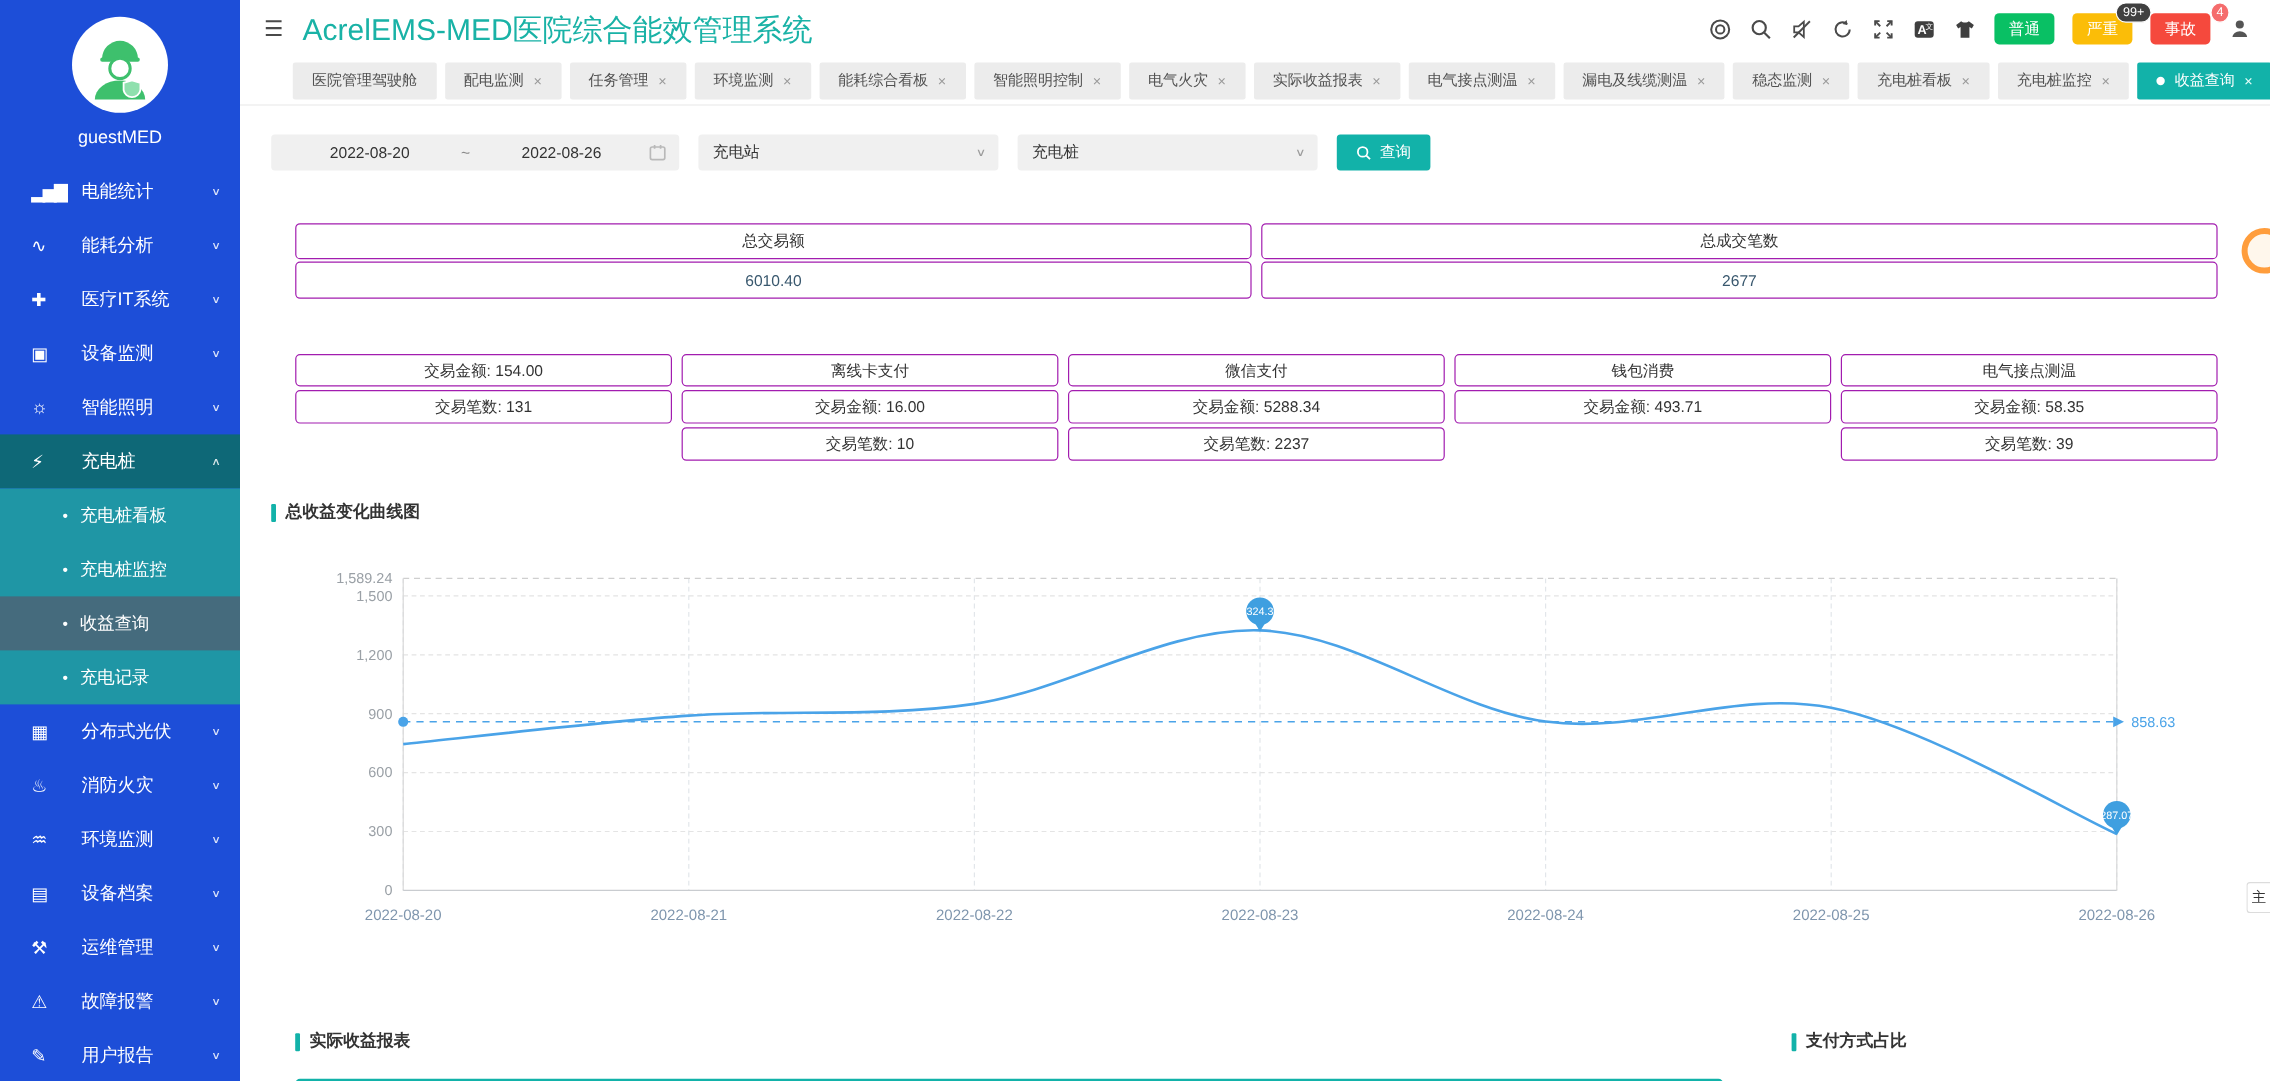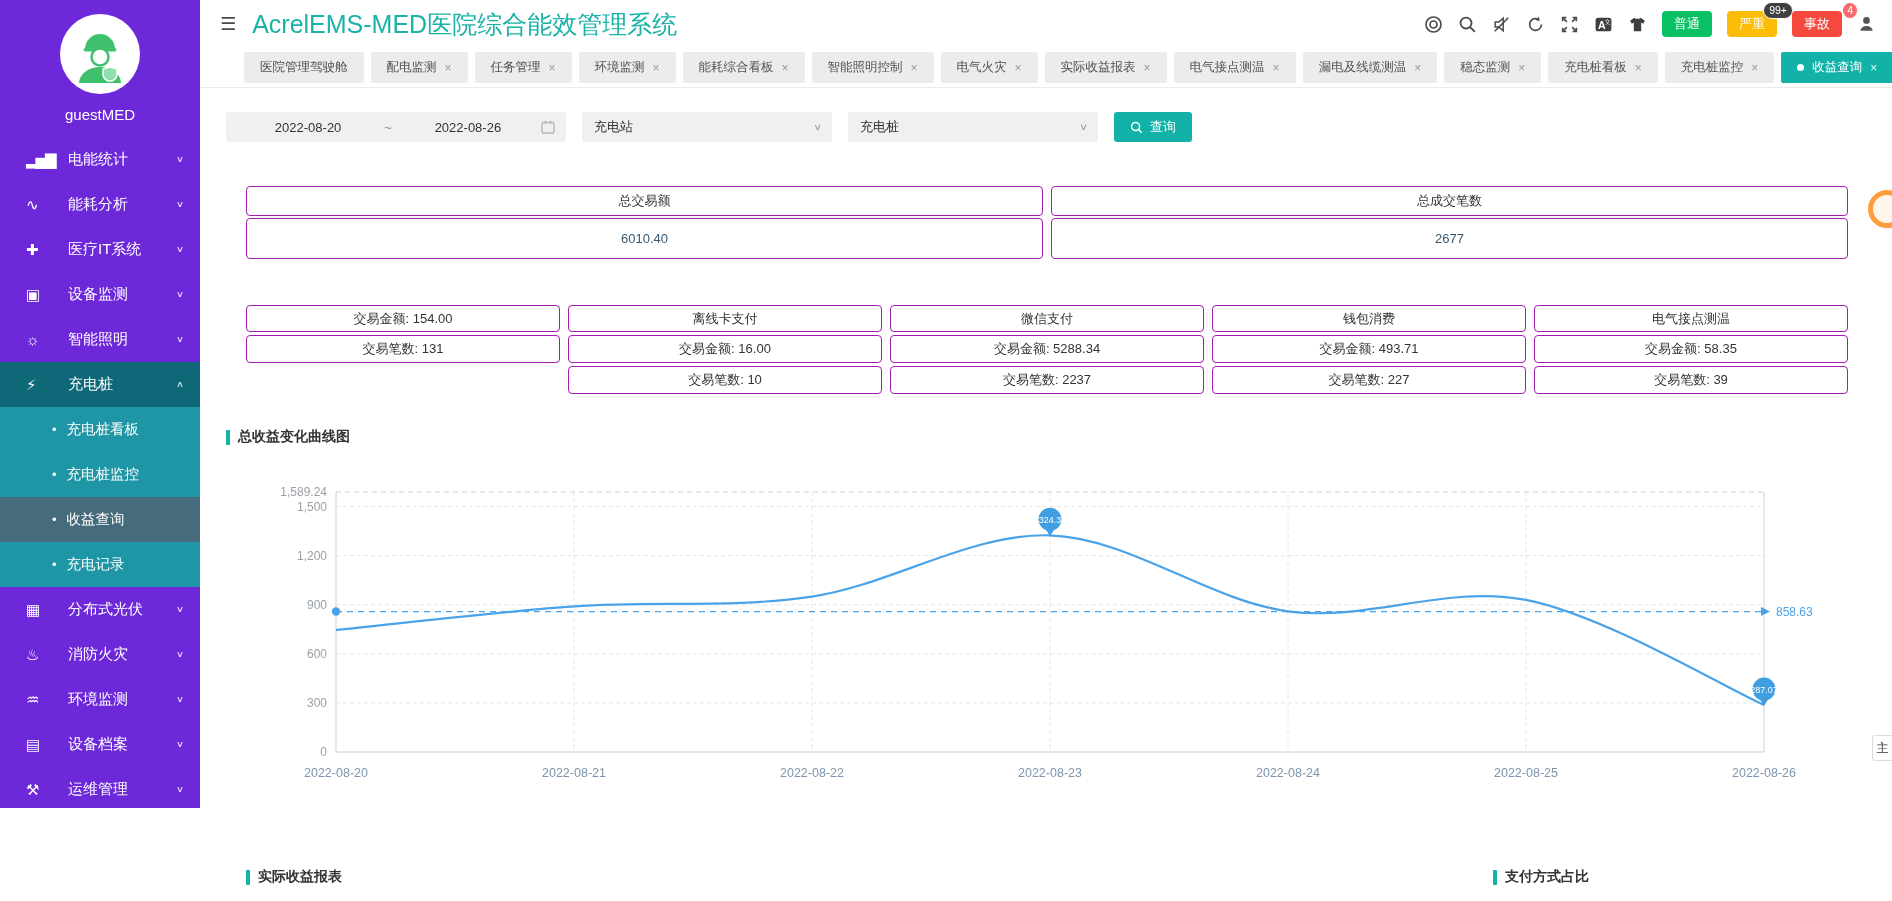--- a/index.html
+++ b/index.html
@@ -1,21 +1,21 @@
 <!DOCTYPE html>
 <html><head>
 <meta charset="utf-8">
 <style>
   * { margin:0; padding:0; box-sizing:border-box; }
   html,body { width:1892px; height:901px; overflow:hidden; background:#fff;
     font-family:"Liberation Sans","DejaVu Sans",sans-serif; }
   .app { display:flex; width:1892px; height:901px; }
 
   
-  .sidebar { width:200px; height:808px; background:#6d28d9; flex:none; color:#fff; overflow:hidden; }
+  .sidebar { width:200px; height:901px; background:#1d4ed8; flex:none; color:#fff; overflow:hidden; }
   .avatar-wrap { display:flex; justify-content:center; padding-top:14px; }
   .avatar { width:80px; height:80px; border-radius:50%; background:#fff; display:flex; align-items:center; justify-content:center; }
   .username { text-align:center; color:#fff; font-size:15px; margin-top:12px; }
   .nav { margin-top:14px; }
   .nav-item { height:45px; display:flex; align-items:center; padding:0 16px 0 26px; font-size:15px; cursor:pointer; }
   .nav-item .nico { width:30px; font-size:15px; text-align:left; letter-spacing:-2px; }
   .nav-item .nlabel { flex:1;padding-left:12px; }
   .nav-item .chev { font-size:11px; opacity:.85; transform:scaleY(.8); }
   .nav-item.expanded { background:#0e6877; }
   .submenu { background:#1f96a5; }
@@ -57,21 +57,21 @@
   .select .chev { margin-left:auto; color:#9c9c9c; font-size:12px; transform:scaleY(.75); }
   .btn-query { margin-left:16px; height:30px; padding:0 16px; background:#12b2a9; border:none; border-radius:3px;
     color:#fff; font-size:13px; display:flex; align-items:center; gap:7px; cursor:pointer; }
 
   
   .summary-row { margin:44px 44px 0 20px; display:flex; gap:8px; }
   .sumcard { flex:1; }
   .cardbox { border:1px solid #a21caf; border-radius:4px; background:#fff; text-align:center;
     font-size:13px; color:#333; display:flex; align-items:center; justify-content:center; }
   .sumcard .cardbox.h { height:30px; }
-  .sumcard .cardbox.v { height:41px; margin-top:2px; color:#39586e; }
+  .sumcard .cardbox.v { height:31px; margin-top:2px; color:#39586e; }
 
   
   .pay-row { margin:46px 44px 0 20px; display:flex; gap:8px; }
   .paycard { flex:1; }
   .paycard .cardbox { height:27px; }
   .paycard .cardbox + .cardbox { margin-top:3px; height:28px; }
 
   
   .sec-title { display:flex; align-items:center; gap:8px; font-size:14px; color:#333; font-weight:bold;margin-top:16px; }
   .sec-bar { width:4px; height:15px; background:#12b2a9; border-radius:1px; }
@@ -380,21 +380,20 @@
             <div class="cardbox">交易笔数:  10</div>
           </div>
           <div class="paycard">
             <div class="cardbox">微信支付</div>
             <div class="cardbox">交易金额:  5288.34</div>
             <div class="cardbox">交易笔数:  2237</div>
           </div>
           <div class="paycard">
             <div class="cardbox">钱包消费</div>
             <div class="cardbox">交易金额:  493.71</div>
-            <div class="cardbox">交易笔数:  227</div>
           </div>
           <div class="paycard">
             <div class="cardbox">电气接点测温</div>
             <div class="cardbox">交易金额:  58.35</div>
             <div class="cardbox">交易笔数:  39</div>
           </div>
         </div>
 
       <div class="sec-title chart-sec">
         <span class="sec-bar"></span>

